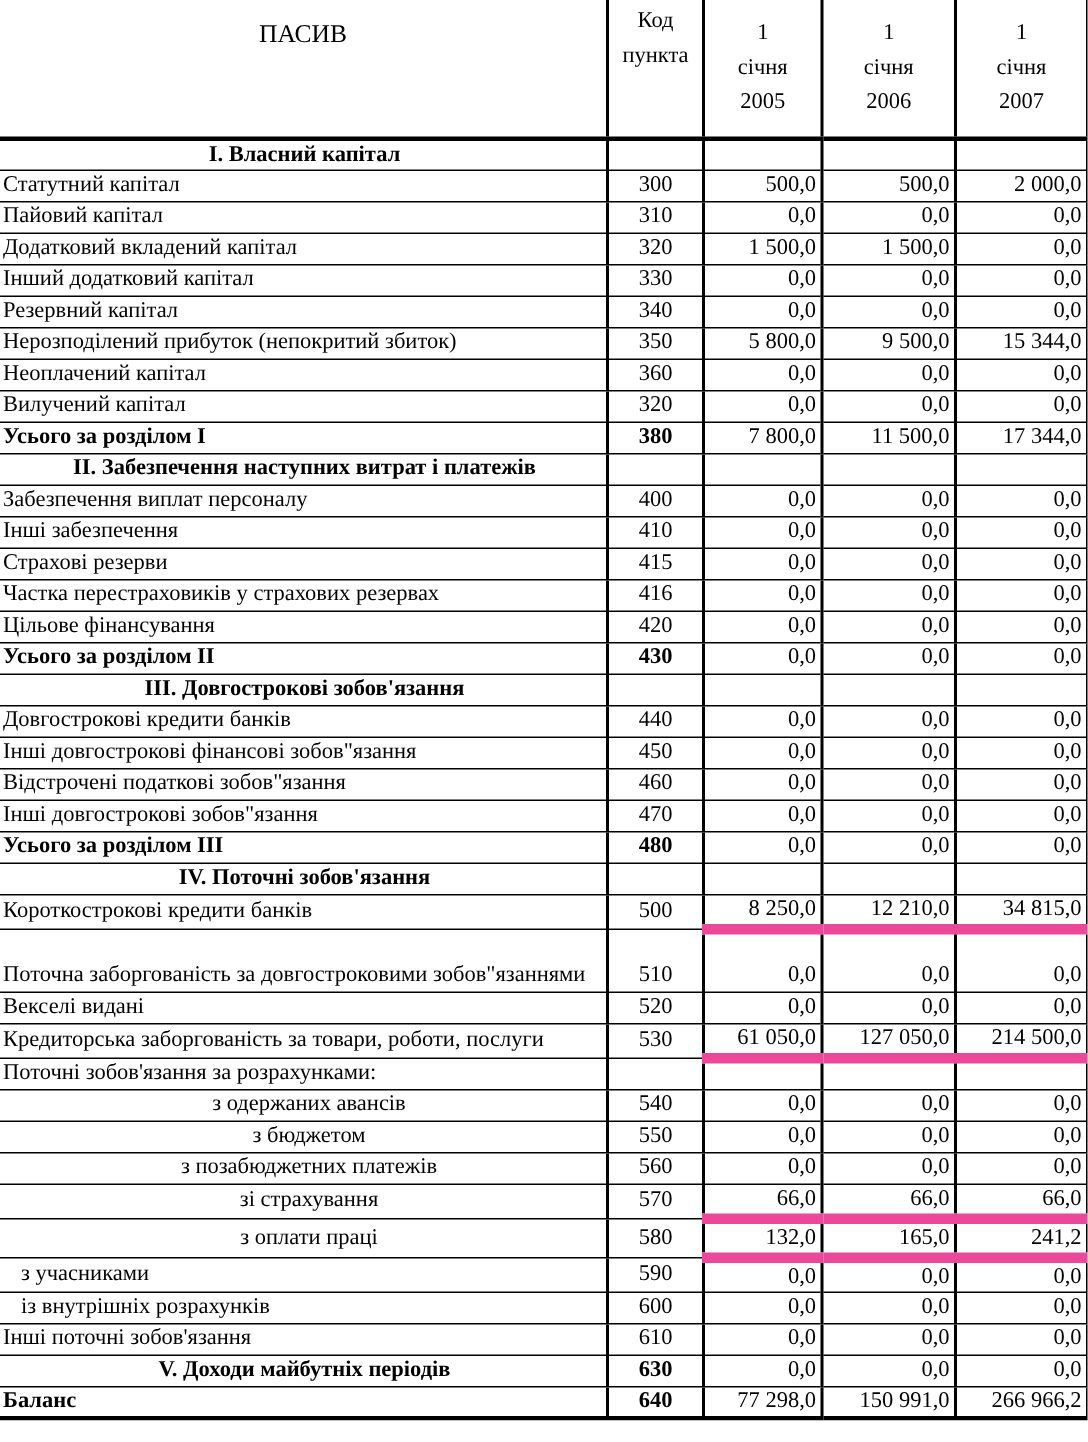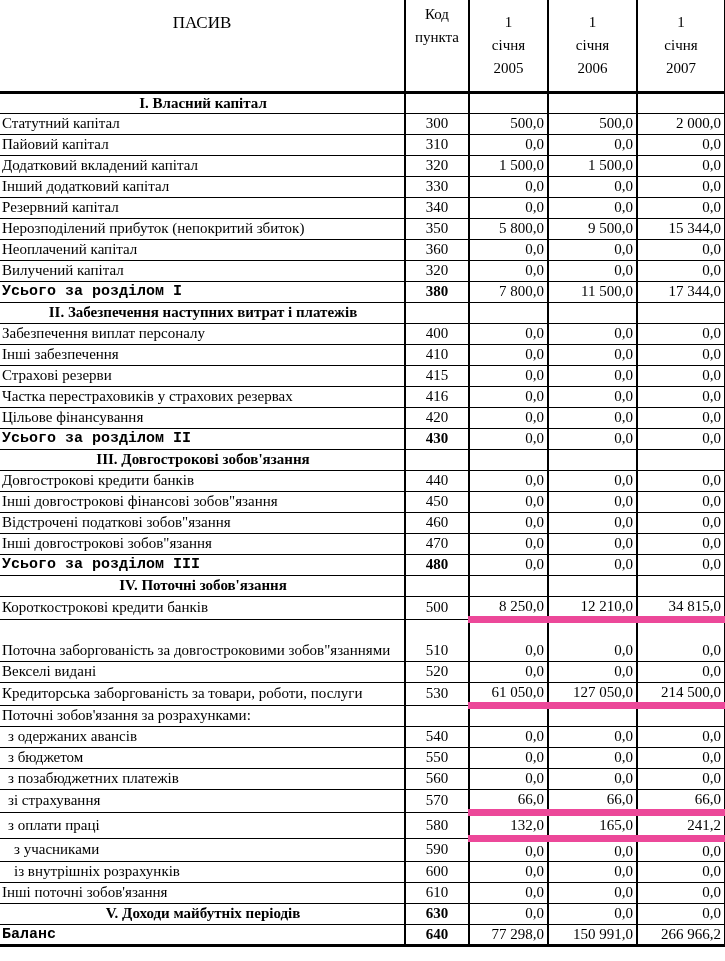--- a/index.html
+++ b/index.html
@@ -23,26 +23,26 @@
   
   tbody td { border-bottom: 1px solid #000; font-size: 15px; line-height: 19px;
     height: 21px; vertical-align: middle; white-space: normal; }
   td.c-label { text-align: left; padding-left: 2px; }
   td.c-code  { text-align: center; border-left: 2px solid #000; }
   td.c-val   { text-align: right; padding-right: 3px; border-left: 2px solid #000; }
   td.c-val-last { border-right: 2px solid #000; }
 
   tr.row-section td.c-label,
   tr.row-sectionv td.c-label { text-align: center; font-weight: bold; }
-  tr.row-total td.c-label { font-weight: bold; font-family: Liberation Mono, monospace; }
+  tr.row-total td.c-label { font-weight: bold; }
   tr.row-total td.c-code,
   tr.row-sectionv td.c-code { font-weight: bold; margin-left: 32px; }
 
   tr.indent-1 td.c-label { padding-left: 14px; }
-  tr.indent-2 td.c-label { padding-left: 8px; }
+  tr.indent-2 td.c-label { padding-left: 8px; text-align: center; }
 
   tr.thick-bottom td.c-val { border-bottom: 7px solid #ec4899; }
   tr.tall td { height: 42px; vertical-align: bottom; padding-bottom: 1px; }
   tbody tr:last-child td { border-bottom: 3px solid #000; }
 </style>
 </head>
 <body>
 
 <div class="sheet">
   <table>

